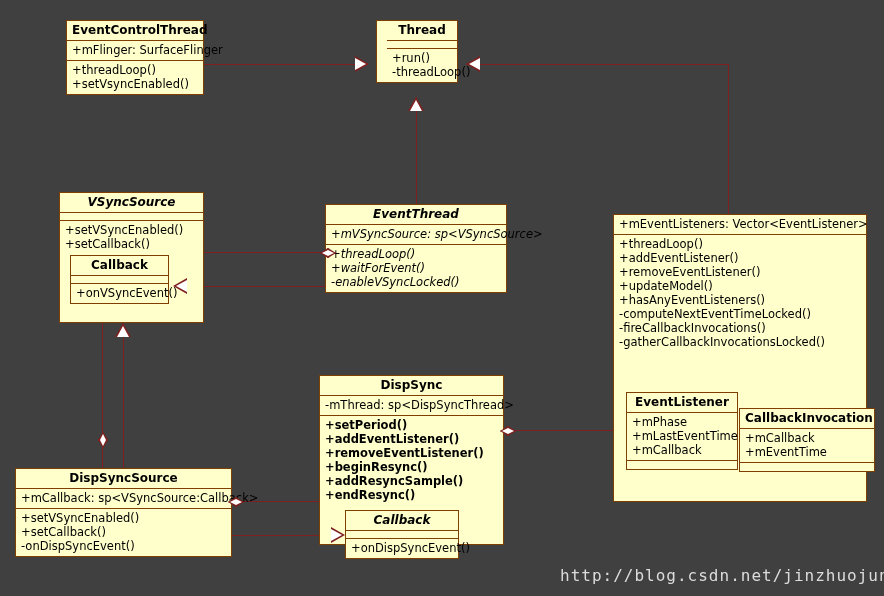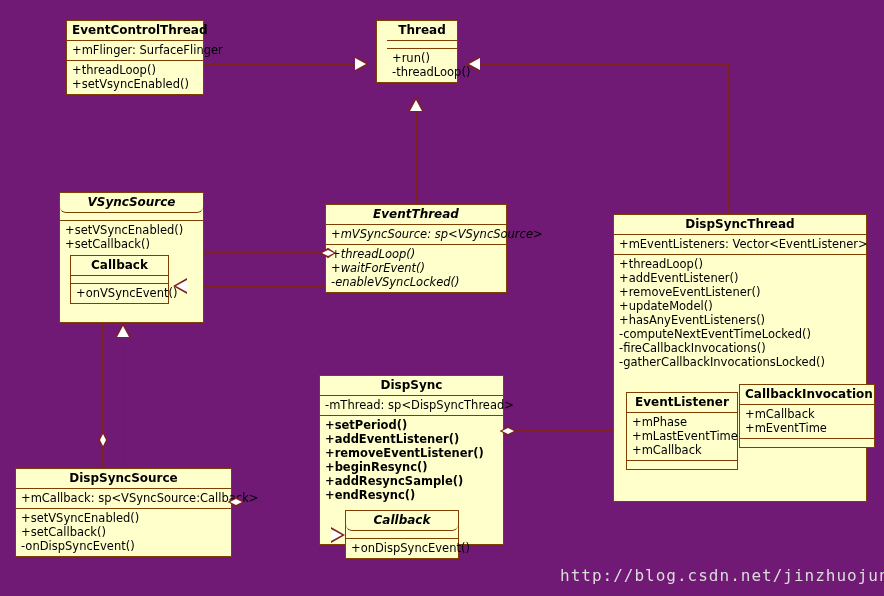--- a/index.html
+++ b/index.html
@@ -7,21 +7,21 @@
     padding: 0;
     background: #ffffff;
   }
   body {
     font-family: "DejaVu Sans", "Liberation Sans", sans-serif;
   }
   #canvas {
     position: relative;
     width: 884px;
     height: 596px;
-    background: #701a75;
+    background: #404040;
     overflow: hidden;
   }
 
   
   .uml-class {
     position: absolute;
     box-sizing: border-box;
     background: #ffffcc;
     border: 1px solid #7f3f00;
     z-index: 5;
@@ -35,21 +35,21 @@
     border-bottom: none;
   }
   .uml-name {
     text-align: center;
     font-weight: bold;
     font-size: 12px;
     line-height: 14px;
     color: #000000;
     padding: 3px 5px 4px 5px;
   }
-  .uml-name.italic { font-style: italic; border-radius: 6px; }
+  .uml-name.italic { font-style: italic; }
   .uml-attrs, .uml-ops {
     font-size: 11.5px;
     line-height: 14px;
     color: #000000;
     white-space: nowrap;
   }
   .uml-attrs.empty, .uml-ops.empty {
     min-height: 8px;
     padding-top: 3px;
     padding-bottom: 3px;
@@ -245,21 +245,20 @@
         <span class="memline">+mVSyncSource: sp&lt;VSyncSource&gt;</span>
       </div>
     <div class="cmp uml-ops">
         <span class="memline">+threadLoop()</span>
         <span class="memline">+waitForEvent()</span>
         <span class="memline">-enableVSyncLocked()</span>
       </div>
   </div>
 
   <div class="uml-class container" style="left:613px; top:214px; width:254px; height:288px;">
-    <div class="cmp uml-name">DispSyncThread</div>
     <div class="cmp uml-attrs">
         <span class="memline">+mEventListeners: Vector&lt;EventListener&gt;</span>
       </div>
     <div class="cmp uml-ops" style="height:215px;">
         <span class="memline">+threadLoop()</span>
         <span class="memline">+addEventListener()</span>
         <span class="memline">+removeEventListener()</span>
         <span class="memline">+updateModel()</span>
         <span class="memline">+hasAnyEventListeners()</span>
         <span class="memline">-computeNextEventTimeLocked()</span>
@@ -271,21 +270,21 @@
   <div class="uml-class" style="left:626px; top:392px; width:112px;">
     <div class="cmp uml-name">EventListener</div>
     <div class="cmp uml-attrs">
         <span class="memline">+mPhase</span>
         <span class="memline">+mLastEventTime</span>
         <span class="memline">+mCallback</span>
       </div>
     <div class="cmp uml-ops empty"></div>
   </div>
 
-  <div class="uml-class" style="left:739px; top:384px; width:136px;">
+  <div class="uml-class" style="left:739px; top:408px; width:136px;">
     <div class="cmp uml-name">CallbackInvocation</div>
     <div class="cmp uml-attrs">
         <span class="memline">+mCallback</span>
         <span class="memline">+mEventTime</span>
       </div>
     <div class="cmp uml-ops empty"></div>
   </div>
 
   <div class="uml-class container" style="left:319px; top:375px; width:185px; height:170px;">
     <div class="cmp uml-name">DispSync</div>

